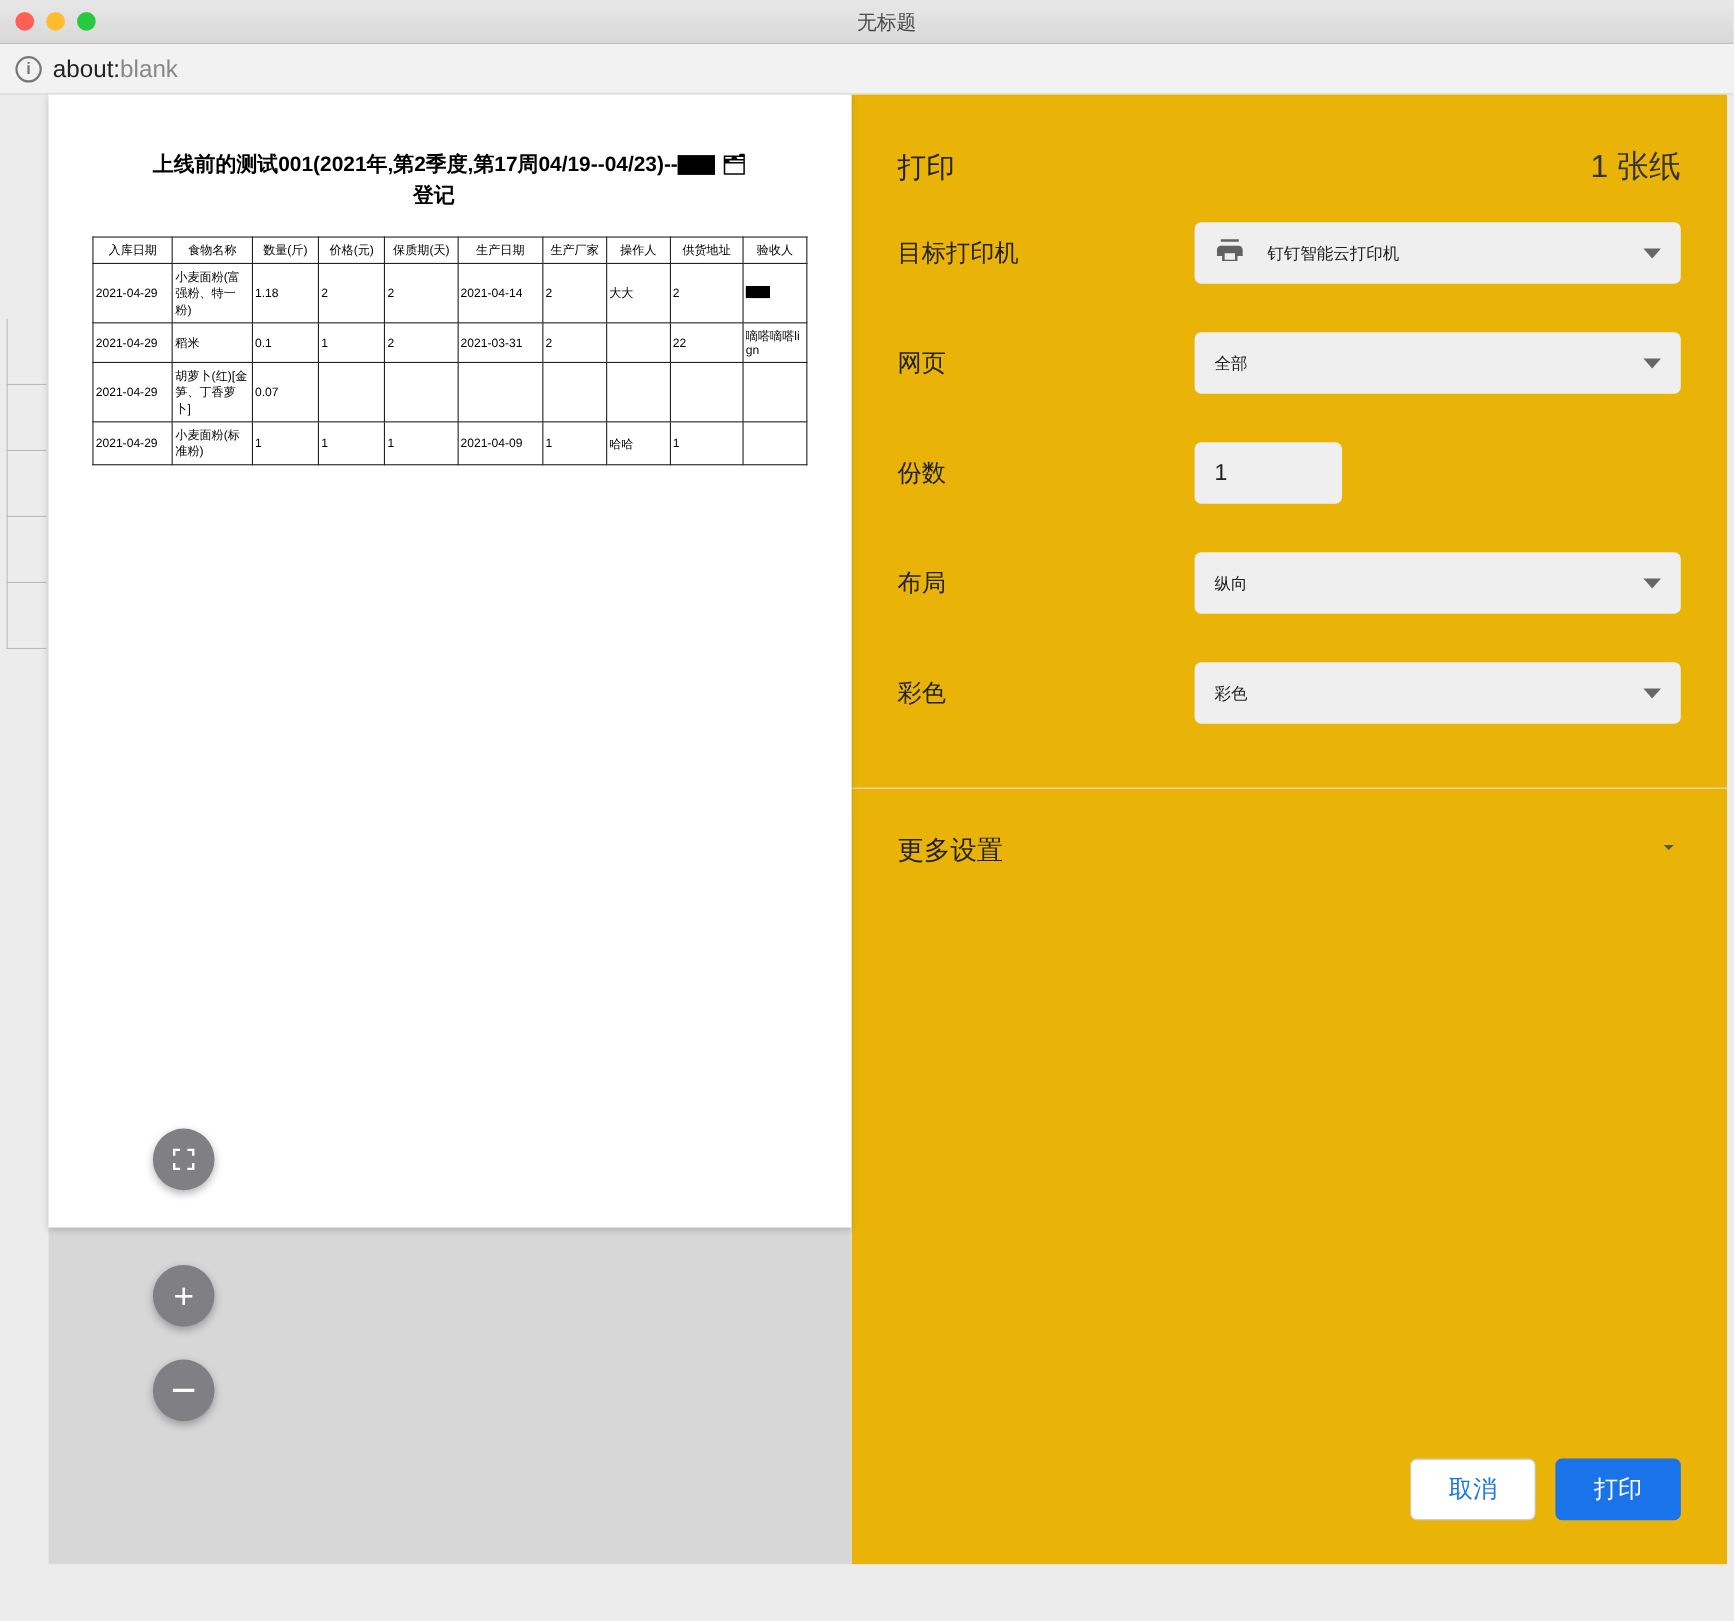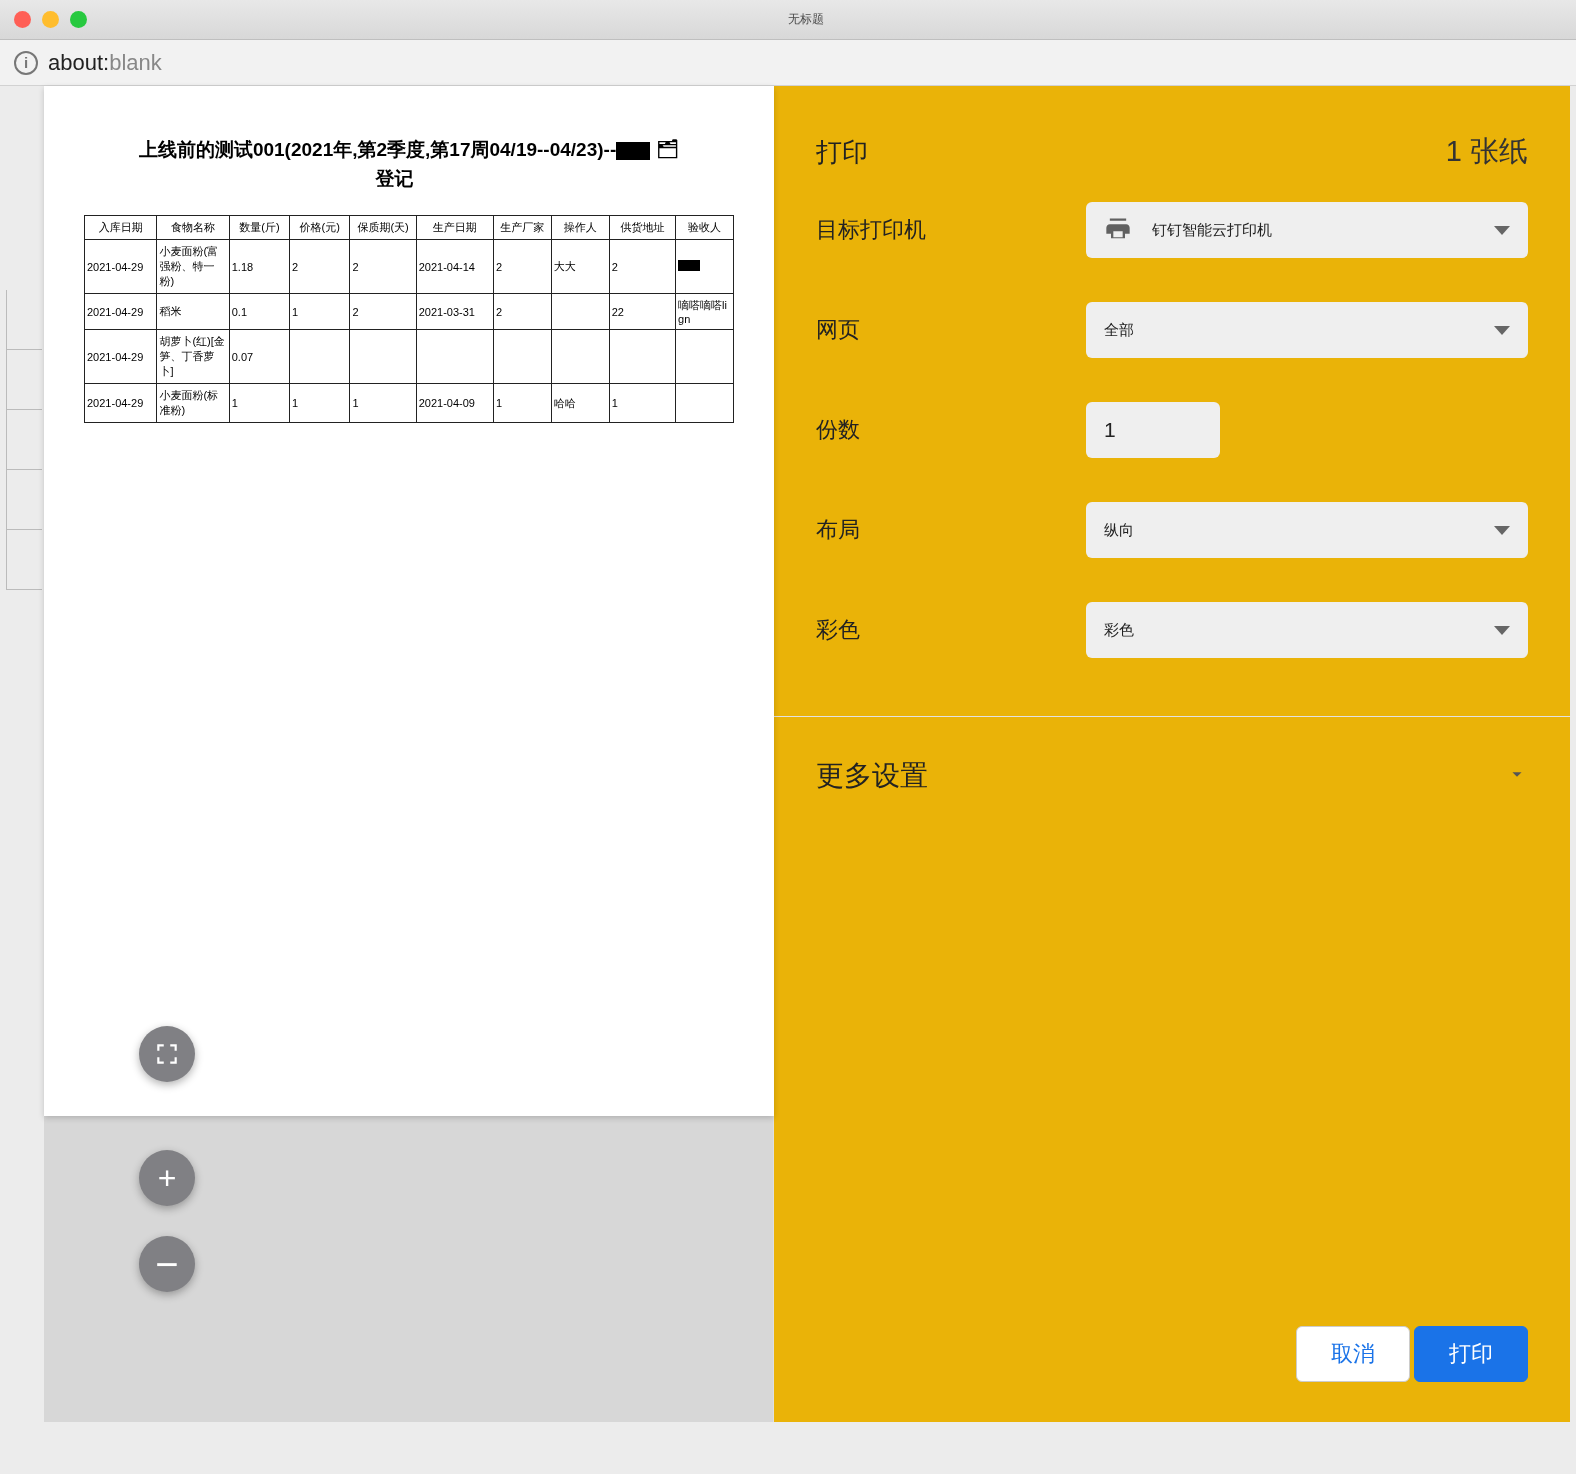--- a/index.html
+++ b/index.html
@@ -5,21 +5,21 @@
     * { box-sizing: border-box; margin: 0; padding: 0; }
     body { font-family: -apple-system, BlinkMacSystemFont, "Segoe UI", sans-serif; background: #ececec; width: 1576px; height: 1474px; overflow: hidden; }
     
     
     .titlebar { height: 40px; background: linear-gradient(#e8e8e8, #d8d8d8); border-bottom: 1px solid #bfbfbf; display: flex; align-items: center; padding: 0 14px; position: relative; }
     .traffic { display: flex; gap: 11px; }
     .dot { width: 17px; height: 17px; border-radius: 50%; }
     .dot.red { background: #ff5f56; }
     .dot.yellow { background: #ffbd2e; }
     .dot.green { background: #27c93f; }
-    .win-title { position: absolute; left: 0; right: 0; text-align: center; font-size: 12px; color: #4a4a4a; margin-left: 36px; }
+    .win-title { position: absolute; left: 0; right: 0; text-align: center; font-size: 18px; color: #4a4a4a; margin-left: 36px; }
     
     .addrbar { height: 46px; background: #f2f2f2; border-bottom: 1px solid #d2d2d2; display: flex; align-items: center; padding: 0 14px; font-size: 22px; color: #555; gap: 10px; }
     .info-icon { width: 24px; height: 24px; border: 2px solid #777; border-radius: 50%; display: flex; align-items: center; justify-content: center; font-size: 15px; font-weight: bold; color: #777; }
     .addr-about { color: #222; }
     .addr-blank { color: #888; }
     
     
     .dialog { position: absolute; top: 86px; left: 44px; right: 6px; bottom: 52px; display: flex; background: #fff; }
     
     
@@ -52,25 +52,25 @@
     .row { display: flex; align-items: center; margin-bottom: 44px; }
     .row .label { width: 270px; font-size: 22px; color: #222; }
     .row .control { flex: 1; }
     .select { height: 56px; background: #efefef; border-radius: 6px; display: flex; align-items: center; padding: 0 18px; font-size: 15px; color: #222; position: relative; }
     .select .chev { margin-left: auto; width: 0; height: 0; border-left: 8px solid transparent; border-right: 8px solid transparent; border-top: 9px solid #666; }
     .select.printer .print-icon { margin-right: 20px; }
     .print-icon svg { width:28px; height:28px; fill:#616161;}
     .input { width: 134px; height: 56px; background: #efefef; border-radius: 6px; border: none; font-size: 21px; padding: 0 18px; color: #222; }
     
     .divider { border-top: 1px solid #e2e2e2; margin: 14px 0 0 0; }
-    .more-row { padding: 40px 42px; display:flex; align-items:center; font-size:28px; color:#222;gap:20px;}
+    .more-row { padding: 40px 42px; display:flex; align-items:center; font-size:24px; color:#222;gap:20px;}
     .more-row .chev-right { margin-left:auto; }
     .chev-right svg{ width:22px; height:22px; fill:#555;}
     
-    .footer { margin-top: auto; padding: 30px 42px 40px; display: flex; justify-content: flex-end; gap: 4px; }
+    .footer { margin-top: auto; padding: 30px 42px 40px; display: flex; justify-content: flex-end; gap: 18px; }
     .btn { height: 56px; padding: 0 34px; border-radius: 6px; font-size: 22px; display: flex; align-items: center; border: 1px solid #ccc; background: #fff; color: #1a73e8; }
     .btn.primary { background: #1a73e8; color: #fff; border-color: #1a73e8; }
     
     
     .peek { position: absolute; left:6px; top:290px; width:36px;}
     .peek .pcell { height:60px; border-bottom:1px solid #bbb; border-left:1px solid #bbb;}
   </style>
 </head>
 <body>
 

